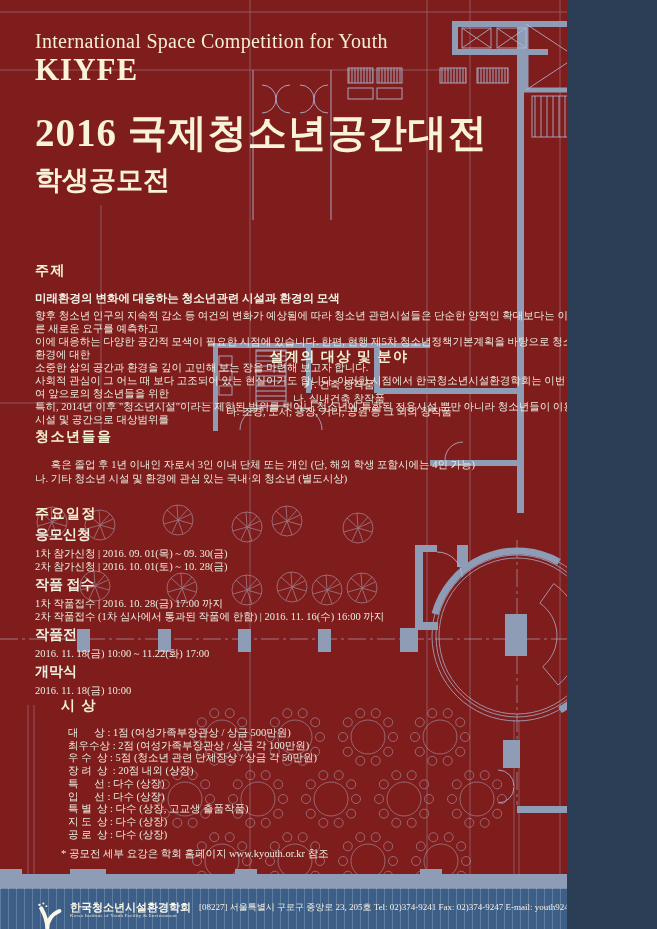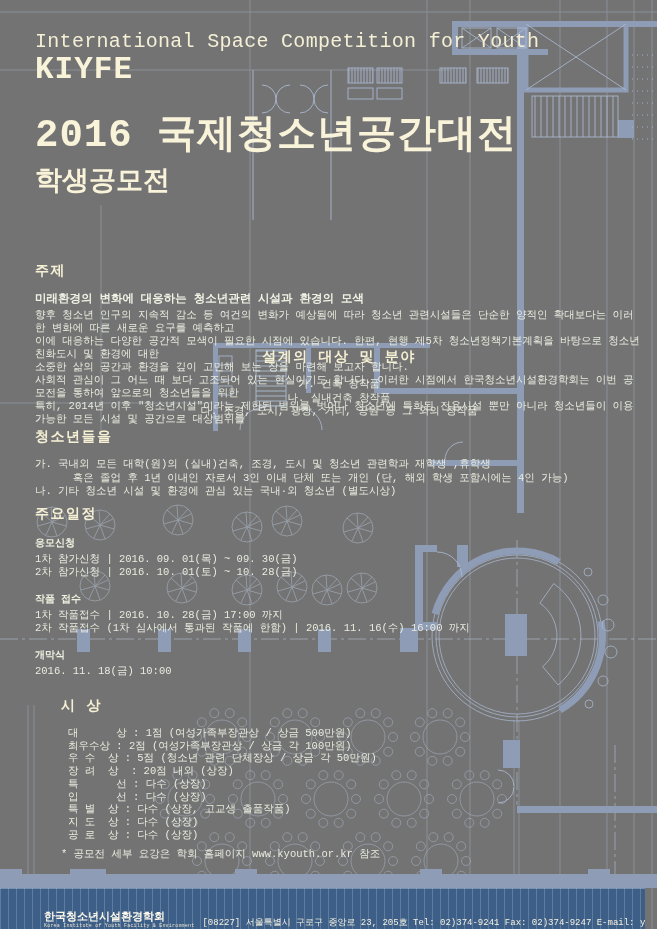--- a/index.html
+++ b/index.html
@@ -1,39 +1,39 @@
 <!DOCTYPE html>
 <html><head>
 <meta charset="utf-8">
 <style>
   html,body{margin:0;padding:0;background:#2c3e55;}
-  .poster{position:relative;width:657px;height:929px;background:#737373;overflow:hidden;
-          font-family:Liberation Mono, monospace;}
+  .poster{position:relative;width:567px;height:929px;background:#7f1d1d;overflow:hidden;
+          font-family:Liberation Serif, serif;}
   .bg{position:absolute;left:0;top:0;width:657px;height:929px;}
   .content{position:absolute;left:0;top:0;width:657px;height:929px;}
 
   .abs{position:absolute;left:35px;right:14px;}
   .h-en{top:30px;font-size:20px;color:#f4efd5;letter-spacing:.3px;}
   .h-kiyfe{top:52px;font-size:31px;font-weight:bold;color:#f8f3d9;letter-spacing:1px;}
   .h-title{top:106px;font-size:39px;font-weight:bold;color:#f8f3d9;letter-spacing:1px;}
   .h-sub{top:162px;font-size:27px;font-weight:bold;color:#f8f3d9;}
 
   .sec-h{font-size:14px;font-weight:bold;color:#f5f0d4;letter-spacing:1.5px;}
   .lead{font-weight:bold;font-size:11.5px;color:#f0f2e4;margin:11px 0 3px;}
   .bline{font-size:10.5px;color:#e9ecdf;line-height:13px;white-space:pre-wrap;}
   .item{font-size:10.5px;color:#e9ecdf;line-height:13.5px;white-space:pre-wrap;}
   .gap12{margin-top:12px;}
-  .sub-h{font-weight:bold;font-size:10px;color:#eef0e0;margin:13px 0 3px;}
+  .sub-h{font-weight:bold;font-size:14px;color:#eef0e0;margin:3px 0 3px;}
   .aw{font-size:10.5px;color:#e9ecdf;line-height:12.7px;white-space:pre-wrap;padding-left:7px;}
   .footnote{font-size:10.5px;color:#e9ecdf;margin-top:6px;}
 
   .footer{position:absolute;left:0;right:12px;bottom:0;height:41px;box-sizing:border-box;
     background:repeating-linear-gradient(90deg,rgba(164,183,211,.33) 0 1px,rgba(0,0,0,0) 1px 8px),#3d5f87;
     border-top:1px solid rgba(180,196,220,.5);
-    display:flex;align-items:flex-end;gap:8px;padding:12px 8px 0 36px;overflow:hidden;}
+    display:flex;align-items:flex-start;gap:8px;padding:12px 8px 0 36px;overflow:hidden;}
   .org{display:flex;flex-direction:column;line-height:1.1;flex:0 0 auto;}
   .org-ko{font-size:11px;font-weight:bold;color:#fbf7ea;white-space:nowrap;}
   .org-en{font-size:5px;color:#e6e2d0;letter-spacing:.2px;white-space:nowrap;}
   .addr{font-size:9px;color:#f5f1e0;white-space:nowrap;}
 </style>
 </head>
 <body>
 
 <div class="poster">
 
@@ -265,36 +265,39 @@
       <div class="sec-h">설계의 대상 및 분야</div>
       <div class="gap12"></div>
       <div class="item">가. 건축 창작품</div>
       <div class="item">나. 실내건축 창작품</div>
       <div class="item">다. 조경, 도시, 광장, 거리, 공원 등 그 외의 창작품</div>
     </section>
 
     <section class="abs" style="top:428px;">
       <div class="sec-h">청소년들을</div>
       <div class="gap12"></div>
-      <div class="item">가. 국내외 모든 대학(원)의 (실내)건축, 조경, 도시 및 청소년 관련학과 재학생 ,휴학생</div>
       <div class="item">      혹은 졸업 후 1년 이내인 자로서 3인 이내 단체 또는 개인 (단, 해외 학생 포함시에는 4인 가능)</div>
       <div class="item">나. 기타 청소년 시설 및 환경에 관심 있는 국내·외 청소년 (별도시상)</div>
     </section>
 
     <section class="abs" style="top:505px;">
       <div class="sec-h">주요일정</div>
       <div>
         <div class="sub-h">응모신청</div>
         <div class="bline">1차 참가신청 | 2016. 09. 01(목) ~ 09. 30(금)</div>
         <div class="bline">2차 참가신청 | 2016. 10. 01(토) ~ 10. 28(금)</div>
       </div>
       <div>
         <div class="sub-h">작품 접수</div>
         <div class="bline">1차 작품접수 | 2016. 10. 28(금) 17:00 까지</div>
         <div class="bline">2차 작품접수 (1차 심사에서 통과된 작품에 한함) | 2016. 11. 16(수) 16:00 까지</div>
+      </div>
+      <div>
+        <div class="sub-h">작품전</div>
+        <div class="bline">2016. 11. 18(금) 10:00 ~ 11.22(화) 17:00</div>
       </div>
       <div>
         <div class="sub-h">개막식</div>
         <div class="bline">2016. 11. 18(금) 10:00</div>
       </div>
     </section>
 
     <section class="abs" style="top:697px;margin-left:26px;">
       <div class="sec-h">시 상</div>
       <div class="gap12"></div>

